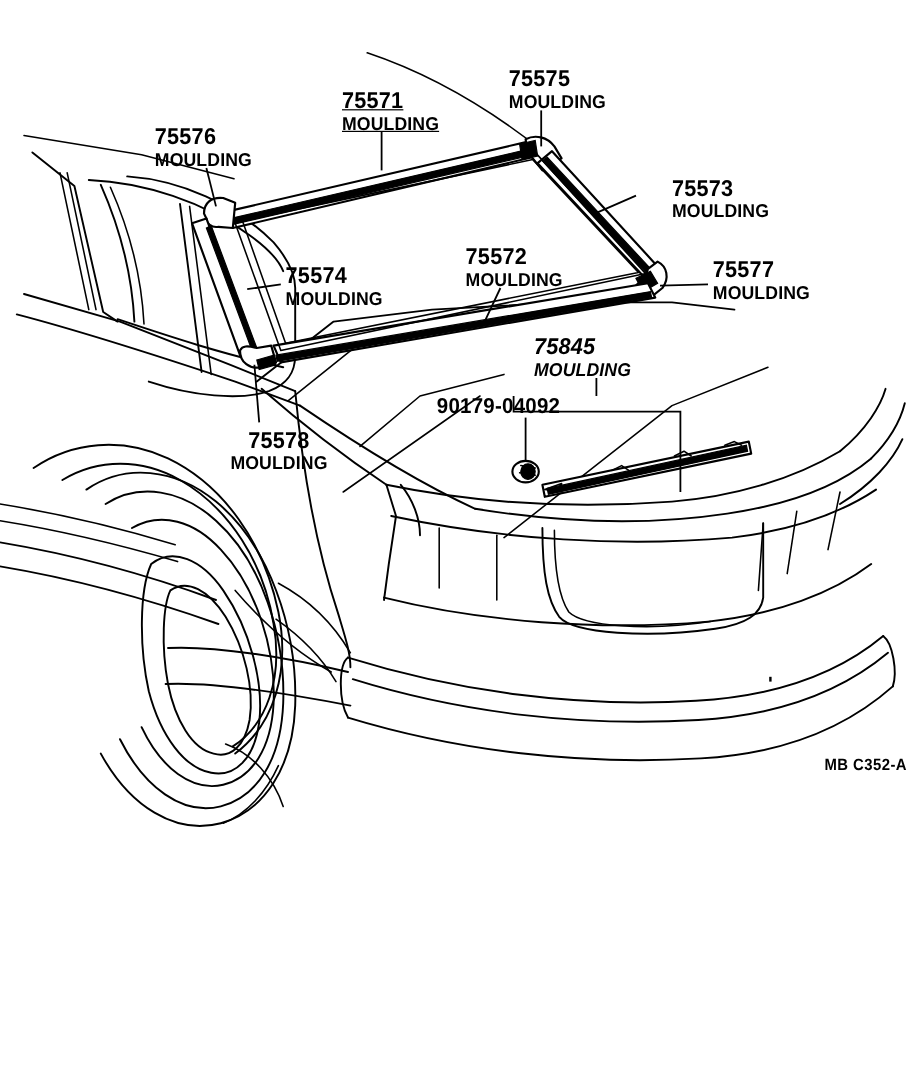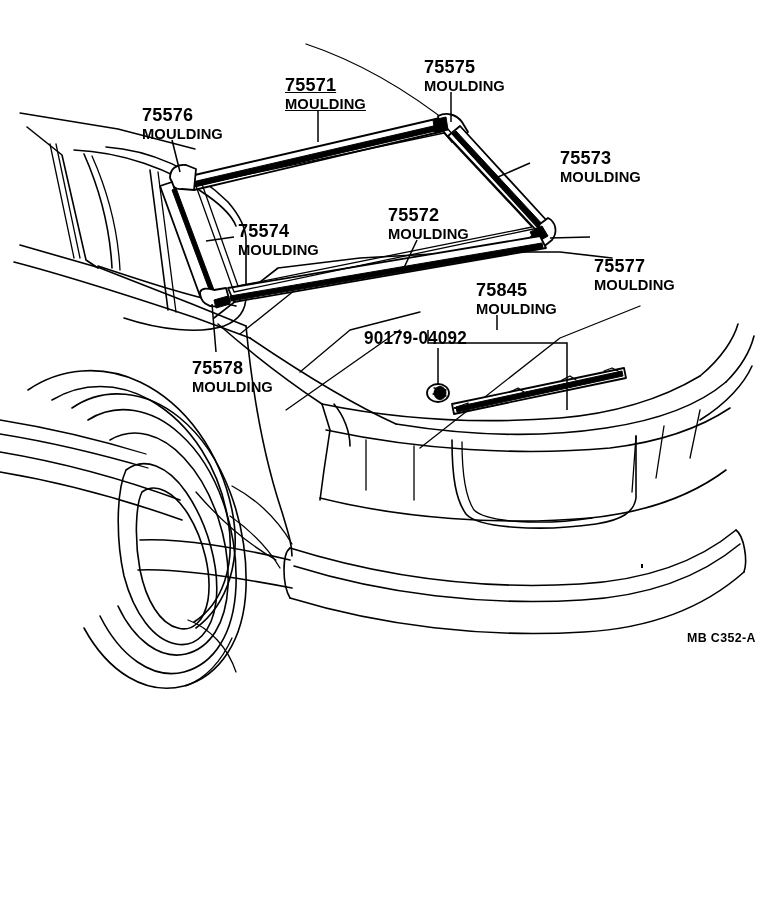--- a/index.html
+++ b/index.html
@@ -260,21 +260,21 @@
       <path class="leader" d="M 216 352 L 212 304"></path>
       <path class="leader" d="M 497 315 L 497 330"></path>
       <path class="bracket" d="M 428 330 L 428 343 L 567 343 L 567 410"></path>
       <path class="leader" d="M 438 348 L 438 384"></path>
     </g>
 
     <rect class="stray-dot-svg" x="641" y="564" width="2" height="4" fill="#000"></rect>
 
   </svg>
 
-  <div class="callout" style="left:142px; top:106px;">
+  <div class="callout" style="left:129px; top:106px;">
     <span class="num">75576</span>
     <span class="word">MOULDING</span>
   </div>
 
   <div class="callout" style="left:285px; top:76px;text-decoration:underline;">
     <span class="num">75571</span>
     <span class="word">MOULDING</span>
   </div>
 
   <div class="callout" style="left:424px; top:58px;">
@@ -290,31 +290,31 @@
   <div class="callout" style="left:238px; top:212px;margin-top:10px;">
     <span class="num">75574</span>
     <span class="word">MOULDING</span>
   </div>
 
   <div class="callout" style="left:388px; top:206px;">
     <span class="num">75572</span>
     <span class="word">MOULDING</span>
   </div>
 
-  <div class="callout" style="left:594px; top:217px;margin-top:40px;">
+  <div class="callout" style="left:594px; top:217px;">
     <span class="num">75577</span>
     <span class="word">MOULDING</span>
   </div>
 
-  <div class="callout" style="left:192px; top:359px;">
+  <div class="callout" style="left:192px; top:359px;text-align:center;">
     <span class="num">75578</span>
     <span class="word">MOULDING</span>
   </div>
 
-  <div class="callout" style="left:476px; top:281px;">
+  <div class="callout" style="left:445px; top:281px;font-style:italic;">
     <span class="num">75845</span>
     <span class="word">MOULDING</span>
   </div>
 
   <div class="callout single" style="left:364px; top:330px;">
     <span class="num">90179-04092</span>
   </div>
 
   <div class="sheet-code">MB C352-A</div>
 

